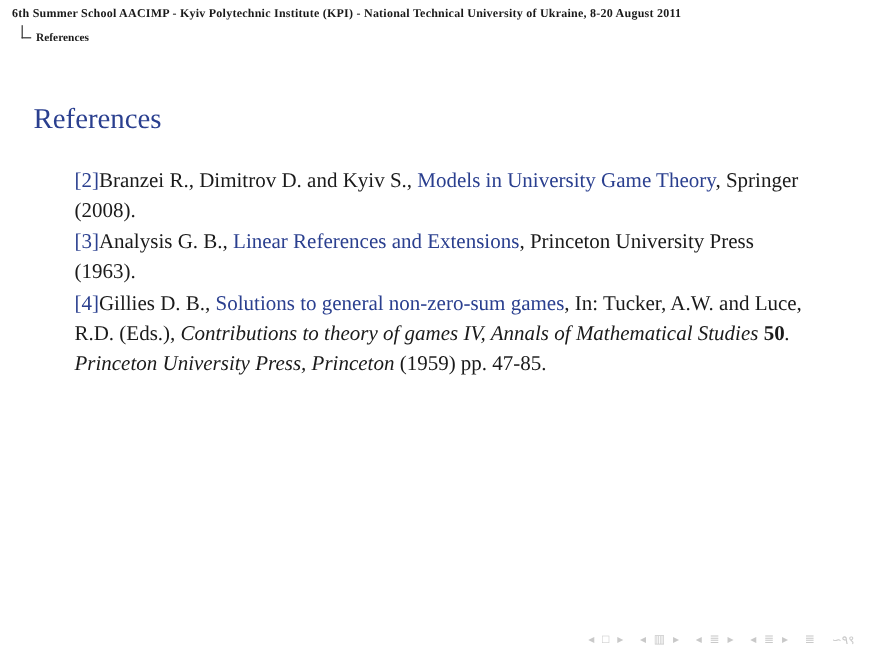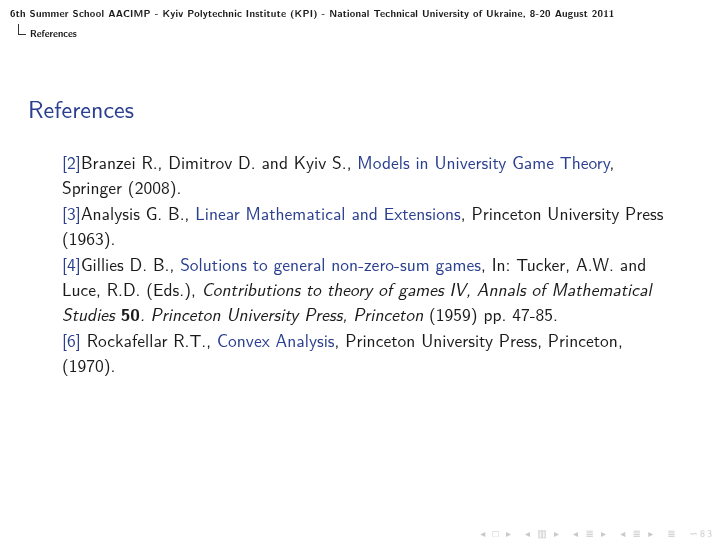--- a/index.html
+++ b/index.html
@@ -1,15 +1,15 @@
 <!DOCTYPE html>
 <html><head>
 <meta charset="utf-8">
 <style>
-  * { margin: 0; padding: 0; box-sizing: border-box; }
+  * { margin: 0; padding: 0; box-sizing: border-box; font-family: Liberation Serif, serif; }
   body {
     width: 728px;
     height: 546px;
     background: #fff;
     font-family: "Latin Modern Sans", "Computer Modern Sans", Helvetica, Arial, sans-serif;
     position: relative;
     overflow: hidden;
   }
   .header {
     padding: 6px 10px 2px 10px;
@@ -68,26 +68,25 @@
 </head>
 <body>
 
 <div class="header">6th Summer School AACIMP - Kyiv Polytechnic Institute (KPI) - National Technical University of Ukraine, 8-20 August 2011</div>
 <div class="breadcrumb">References</div>
 
 <div class="content">
   <div class="title">References</div>
   <div class="refs">
     <div><span class="num">[2]</span><span>Branzei R., Dimitrov D. and Kyiv S., </span><span class="blue">Models in University Game Theory</span><span>, Springer (2008).</span></div>
-    <div><span class="num">[3]</span><span>Analysis G. B., </span><span class="blue">Linear Mathematical and Extensions</span><span>, Princeton University Press (1963).</span></div>
+    <div><span class="num">[3]</span><span>Analysis G. B., </span><span class="blue">Linear References and Extensions</span><span>, Princeton University Press (1963).</span></div>
     <div><span class="num">[4]</span><span>Gillies D. B., </span><span class="blue">Solutions to general non-zero-sum games</span><span>, In: Tucker, A.W. and Luce, R.D. (Eds.), </span><span class="ital">Contributions to theory of games IV, Annals of Mathematical Studies </span><b>50</b><span class="ital">. Princeton University Press, Princeton</span><span> (1959) pp. 47-85.</span></div>
-    <div><span class="num">[6]</span><span> Rockafellar R.T., </span><span class="blue">Convex Analysis</span><span>, Princeton University Press, Princeton, (1970).</span></div>
   </div>
 </div>
 
 <div class="navbar">
   <span class="navsym">◂ □ ▸</span>
   <span class="navsym">◂ ▥ ▸</span>
   <span class="navsym">◂ ≣ ▸</span>
   <span class="navsym">◂ ≣ ▸</span>
   <span class="navsym">≣</span>
-  <span class="navsym">∽83</span>
+  <span class="navsym">∽۹९</span>
 </div>
 
 </body></html>

